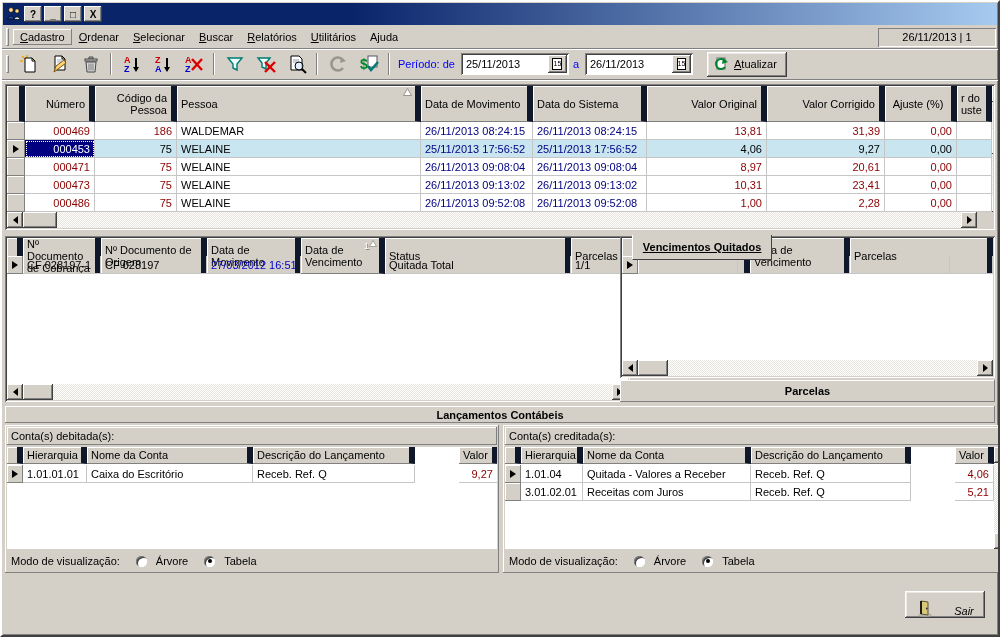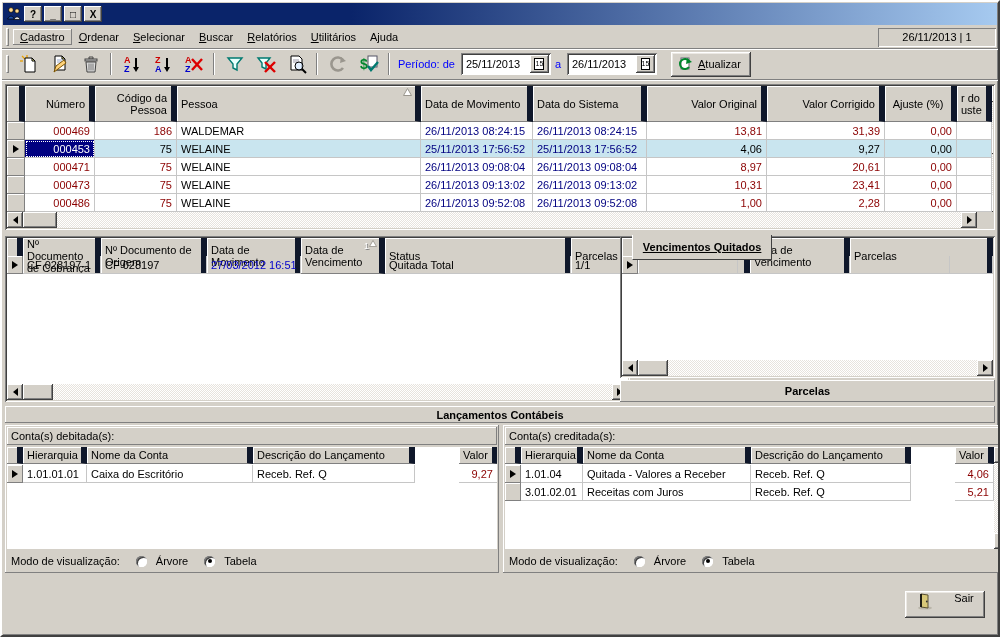--- a/index.html
+++ b/index.html
@@ -24,21 +24,21 @@
   .mitem{padding:2px 7px;white-space:nowrap;}
   .mitem.active{box-shadow:inset -1px -1px 0 #808080, inset 1px 1px 0 #fff;}
   .hot{text-decoration:underline;}
   .menudate{margin-left:auto;width:118px;height:19px;display:flex;align-items:center;justify-content:center;
     box-shadow:inset 1px 1px 0 #808080, inset -1px -1px 0 #fff;padding:0 4px;}
   
   .toolbar{height:31px;display:flex;align-items:center;padding:2px 2px;flex:0 0 auto;border-bottom:1px solid #808080;box-shadow:0 1px 0 #fff;}
   .tbtn{width:31px;height:25px;display:flex;align-items:center;justify-content:center;background:transparent;border:none;padding:0;}
   .tsep{width:2px;height:22px;margin:0 4px;border-left:1px solid #808080;border-right:1px solid #fff;}
   .bluelabel{color:#0000ff;margin:0 6px 0 4px;white-space:nowrap;}
-  .datefield{width:90px;height:22px;background:#fff;display:flex;align-items:center;
+  .datefield{width:108px;height:22px;background:#fff;display:flex;align-items:center;
     box-shadow:inset 1px 1px 0 #808080, inset -1px -1px 0 #fff, inset 2px 2px 0 #404040;}
   .datefield input{border:none;outline:none;width:66px;font-size:11px;padding:0 0 0 5px;background:transparent;}
   .calbtn{width:19px;height:18px;margin-left:auto;margin-right:2px;display:flex;align-items:center;justify-content:center;
     background:#d4d0c8;box-shadow:inset -1px -1px 0 #404040, inset 1px 1px 0 #fff, inset -2px -2px 0 #808080;}
   .calpage{width:13px;height:12px;background:#fff;border:1px solid #000;font-size:7px;line-height:10px;text-align:center;}
   .abtn{height:25px;margin-left:14px;padding:0 10px 0 6px;display:flex;align-items:center;gap:5px;background:#d4d0c8;border:none;font-size:11px;
     box-shadow:inset -1px -1px 0 #404040, inset 1px 1px 0 #fff, inset -2px -2px 0 #808080, inset 2px 2px 0 #ece9e4;}
   .grow{display:flex;}
   .gcell{border-right:1px solid #c6c6c6;border-bottom:1px solid #c6c6c6;padding:1px 4px;white-space:nowrap;overflow:hidden;display:flex;align-items:center;}
   .ghead .gcell{background:#d4d0c8;border-right:6px solid #0f172a;border-bottom:1px solid #808080;
@@ -99,22 +99,22 @@
   .bottomrow{display:flex;margin:2px 3px 0;height:148px;flex:0 0 auto;}
   .acctL{width:494px;display:flex;flex-direction:column;padding:2px;}
   .acctR{flex:1;margin-left:4px;display:flex;flex-direction:column;padding:2px;}
   .caption{height:18px;display:flex;align-items:center;padding:0 4px;flex:0 0 auto;margin-bottom:2px;}
   .acctgrid{flex:1;display:flex;overflow:hidden;margin-bottom:2px;}
   .acctcols{flex:1;background:#fff;}
   .radiostrip{height:20px;display:flex;align-items:center;gap:6px;padding:0 4px;flex:0 0 auto;}
   .radio{width:11px;height:11px;border-radius:50%;background:#fff;box-shadow:inset 1px 1px 0 #808080, inset -1px -1px 0 #fff, inset 2px 2px 0 #404040;display:flex;align-items:center;justify-content:center;margin:0 3px 0 10px;}
   .radio .dot{width:4px;height:4px;border-radius:50%;background:#000;}
   .footer{flex:1;display:flex;align-items:center;justify-content:flex-end;padding-right:13px;}
-  .sairbtn{width:80px;height:27px;display:flex;align-items:flex-start;justify-content:center;gap:20px;background:#d4d0c8;border:none;font-size:11px;
-    box-shadow:inset -1px -1px 0 #404040, inset 1px 1px 0 #fff, inset -2px -2px 0 #808080, inset 2px 2px 0 #ece9e4;}
+  .sairbtn{width:80px;height:27px;display:flex;align-items:flex-end;justify-content:center;gap:20px;background:#d4d0c8;border:none;font-size:11px;
+    box-shadow:inset -1px -1px 0 #404040, inset 1px 1px 0 #fff, inset -2px -2px 0 #808080, inset 2px 2px 0 #ece9e4;font-style:italic;}
   .sorttri{position:absolute;top:2px;right:3px;}
   .hcell-rel{position:relative;}
   .sortbadge{color:#fff;text-shadow:1px 1px 0 #808080;font-size:9px;position:absolute;top:2px;right:2px;display:flex;align-items:flex-start;}
   .filler{flex:1;background:#fff;}
 </style>
 </head>
 <body>
 
 <div id="window">
 

